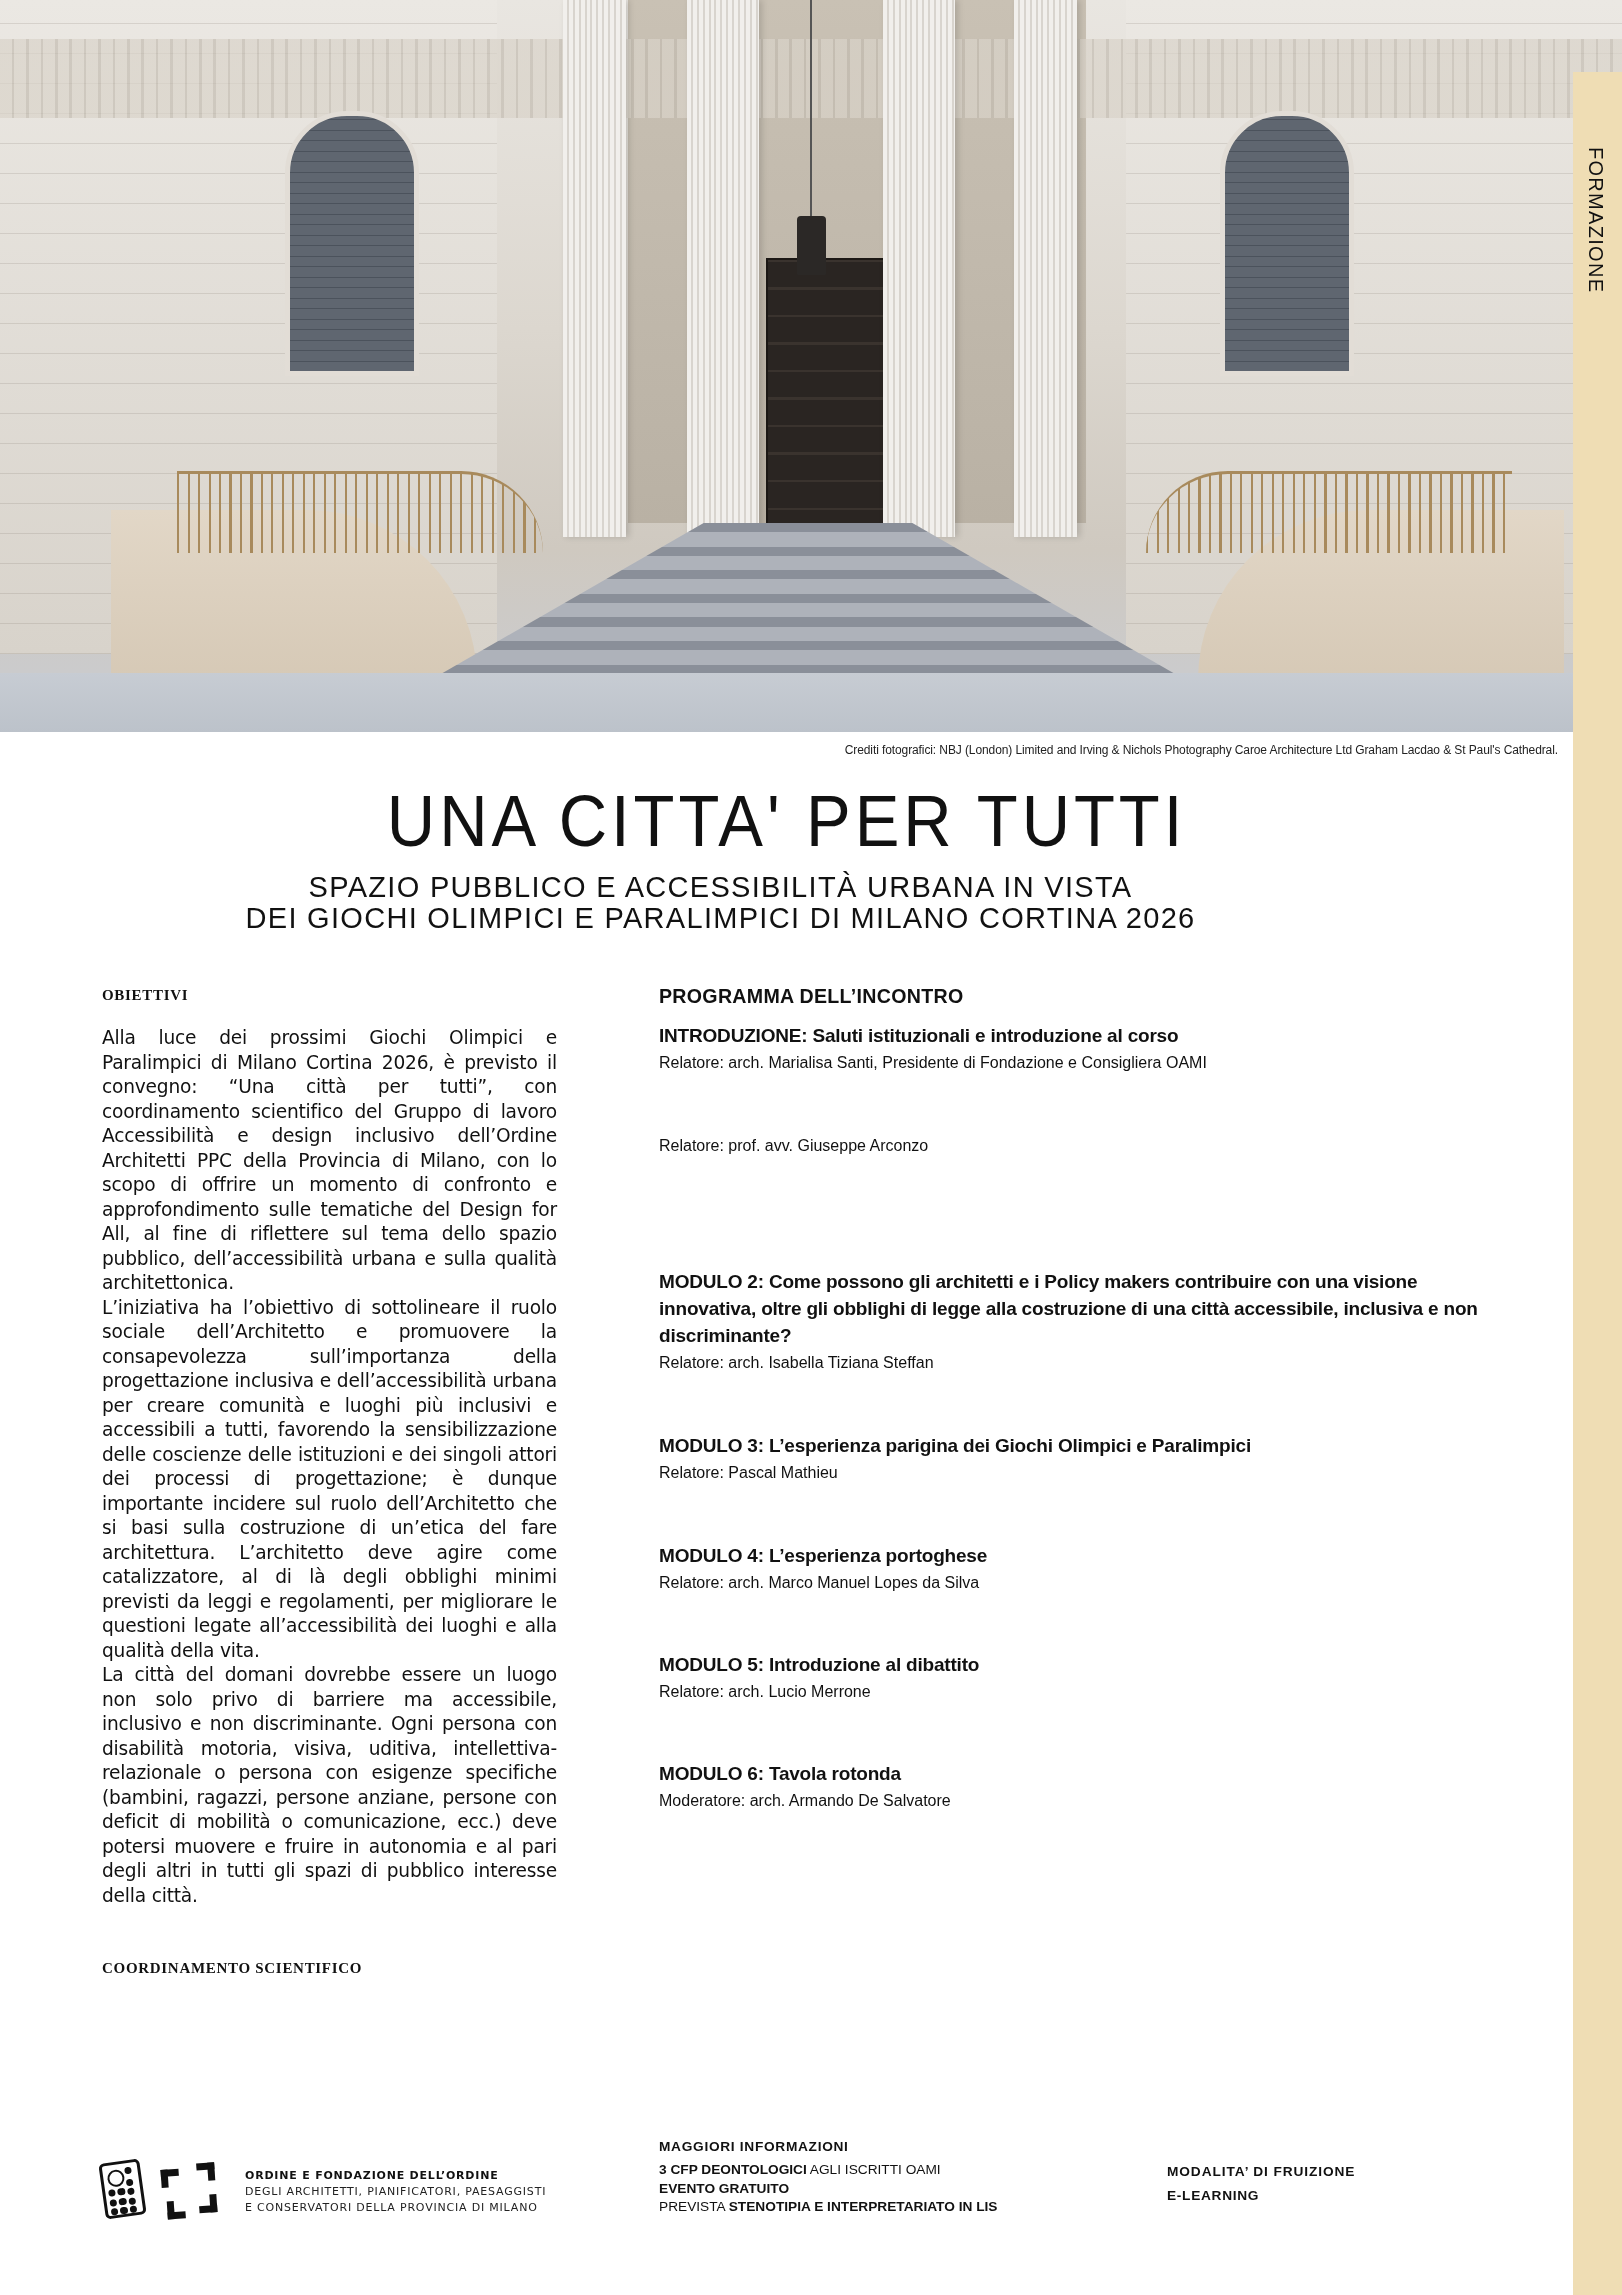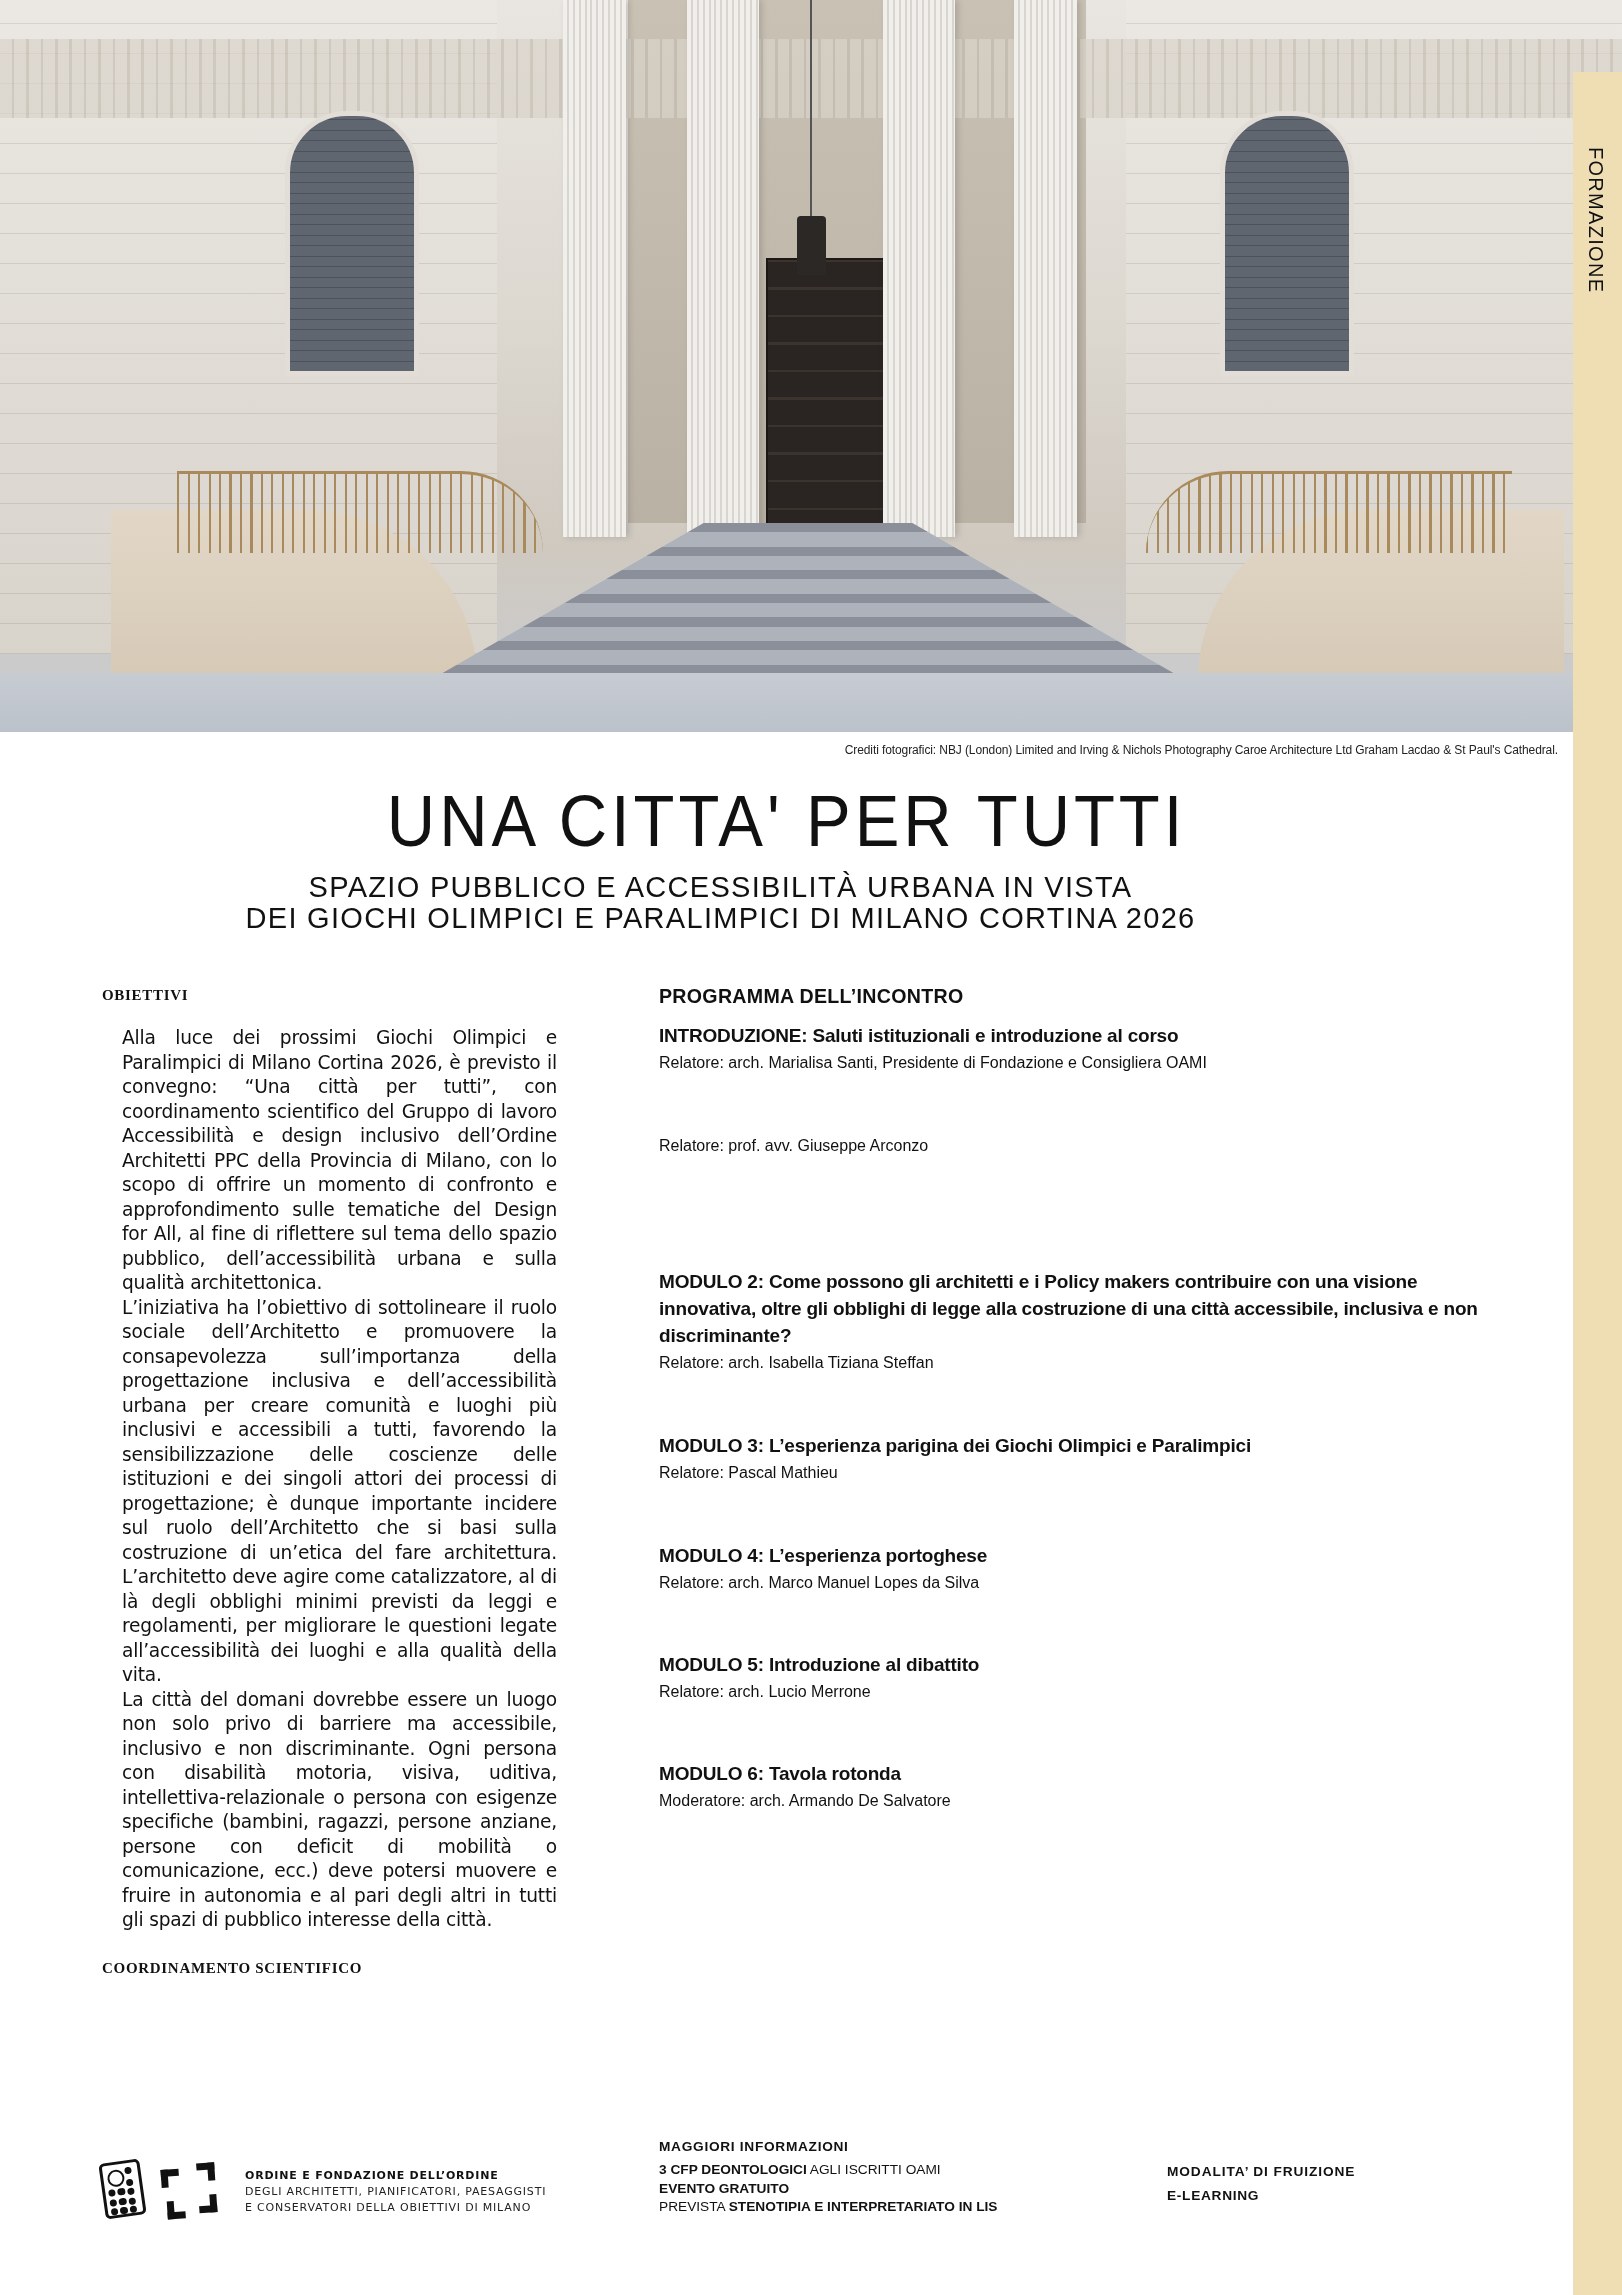--- a/index.html
+++ b/index.html
@@ -63,21 +63,21 @@
   .title { position:absolute; left:0; width:1573px; top:782px; text-align:center;
     font-family:"Liberation Sans", sans-serif; font-size:67px; font-weight:400; letter-spacing:3.9px; color:#111; transform:scaleY(1.08); }
   .subtitle { position:absolute; left:0; width:1441px; top:872px; text-align:center;
     font-family:"Liberation Sans", sans-serif; font-size:29px; line-height:31px; letter-spacing:1.3px; color:#111; }
 
   .h2 { font-family:Liberation Serif, serif; font-weight:700; font-size:15px; letter-spacing:0.7px; margin:0; }
 
   .left-col { position:absolute; left:102px; top:987px; width:455px; }
   .body-text { font-size:18.6px; line-height:24.5px; text-align:justify; margin:0; letter-spacing:-0.2px; }
   .body-text p { margin:0; }
-  .obiettivi-text { margin-top:22px;margin-left:20px; }
+  .obiettivi-text { margin-top:22px; }
 
   .coord { position:absolute; left:102px; top:1960px; width:455px; }
   .coord .body-text { margin-top:19.6px; }
   .coord b { font-weight:700; }
 
   .right-col { position:absolute; left:659px; top:985px; width:851px; }
   .mod { position:absolute; left:0; width:851px; }
   .mod-title { font-family:"Liberation Sans", sans-serif; font-weight:700; font-size:19px; line-height:27px; margin:0; letter-spacing:-0.2px; }
   .mod-speaker { font-family:"Liberation Sans", sans-serif; font-size:16px; line-height:27px; margin:0; }
 
@@ -200,21 +200,21 @@
   </div>
   <div class="logo-frame">
     <span class="tl"></span>
       <span class="tr"></span>
       <span class="bl"></span>
       <span class="br"></span>
   </div>
   <div class="logo-text">
     <div class="l1">ORDINE E FONDAZIONE DELL’ORDINE</div>
     <div>DEGLI ARCHITETTI, PIANIFICATORI, PAESAGGISTI</div>
-    <div>E CONSERVATORI DELLA OBIETTIVI DI MILANO</div>
+    <div>E CONSERVATORI DELLA PROVINCIA DI MILANO</div>
   </div>
 </div>
 
 <div class="info">
   <div class="hdr">MAGGIORI INFORMAZIONI</div>
   <div><b>3 CFP DEONTOLOGICI</b><span> AGLI ISCRITTI OAMI</span></div>
   <div><b>EVENTO GRATUITO</b></div>
   <div><span>PREVISTA </span><b>STENOTIPIA E INTERPRETARIATO IN LIS</b></div>
 </div>
 

